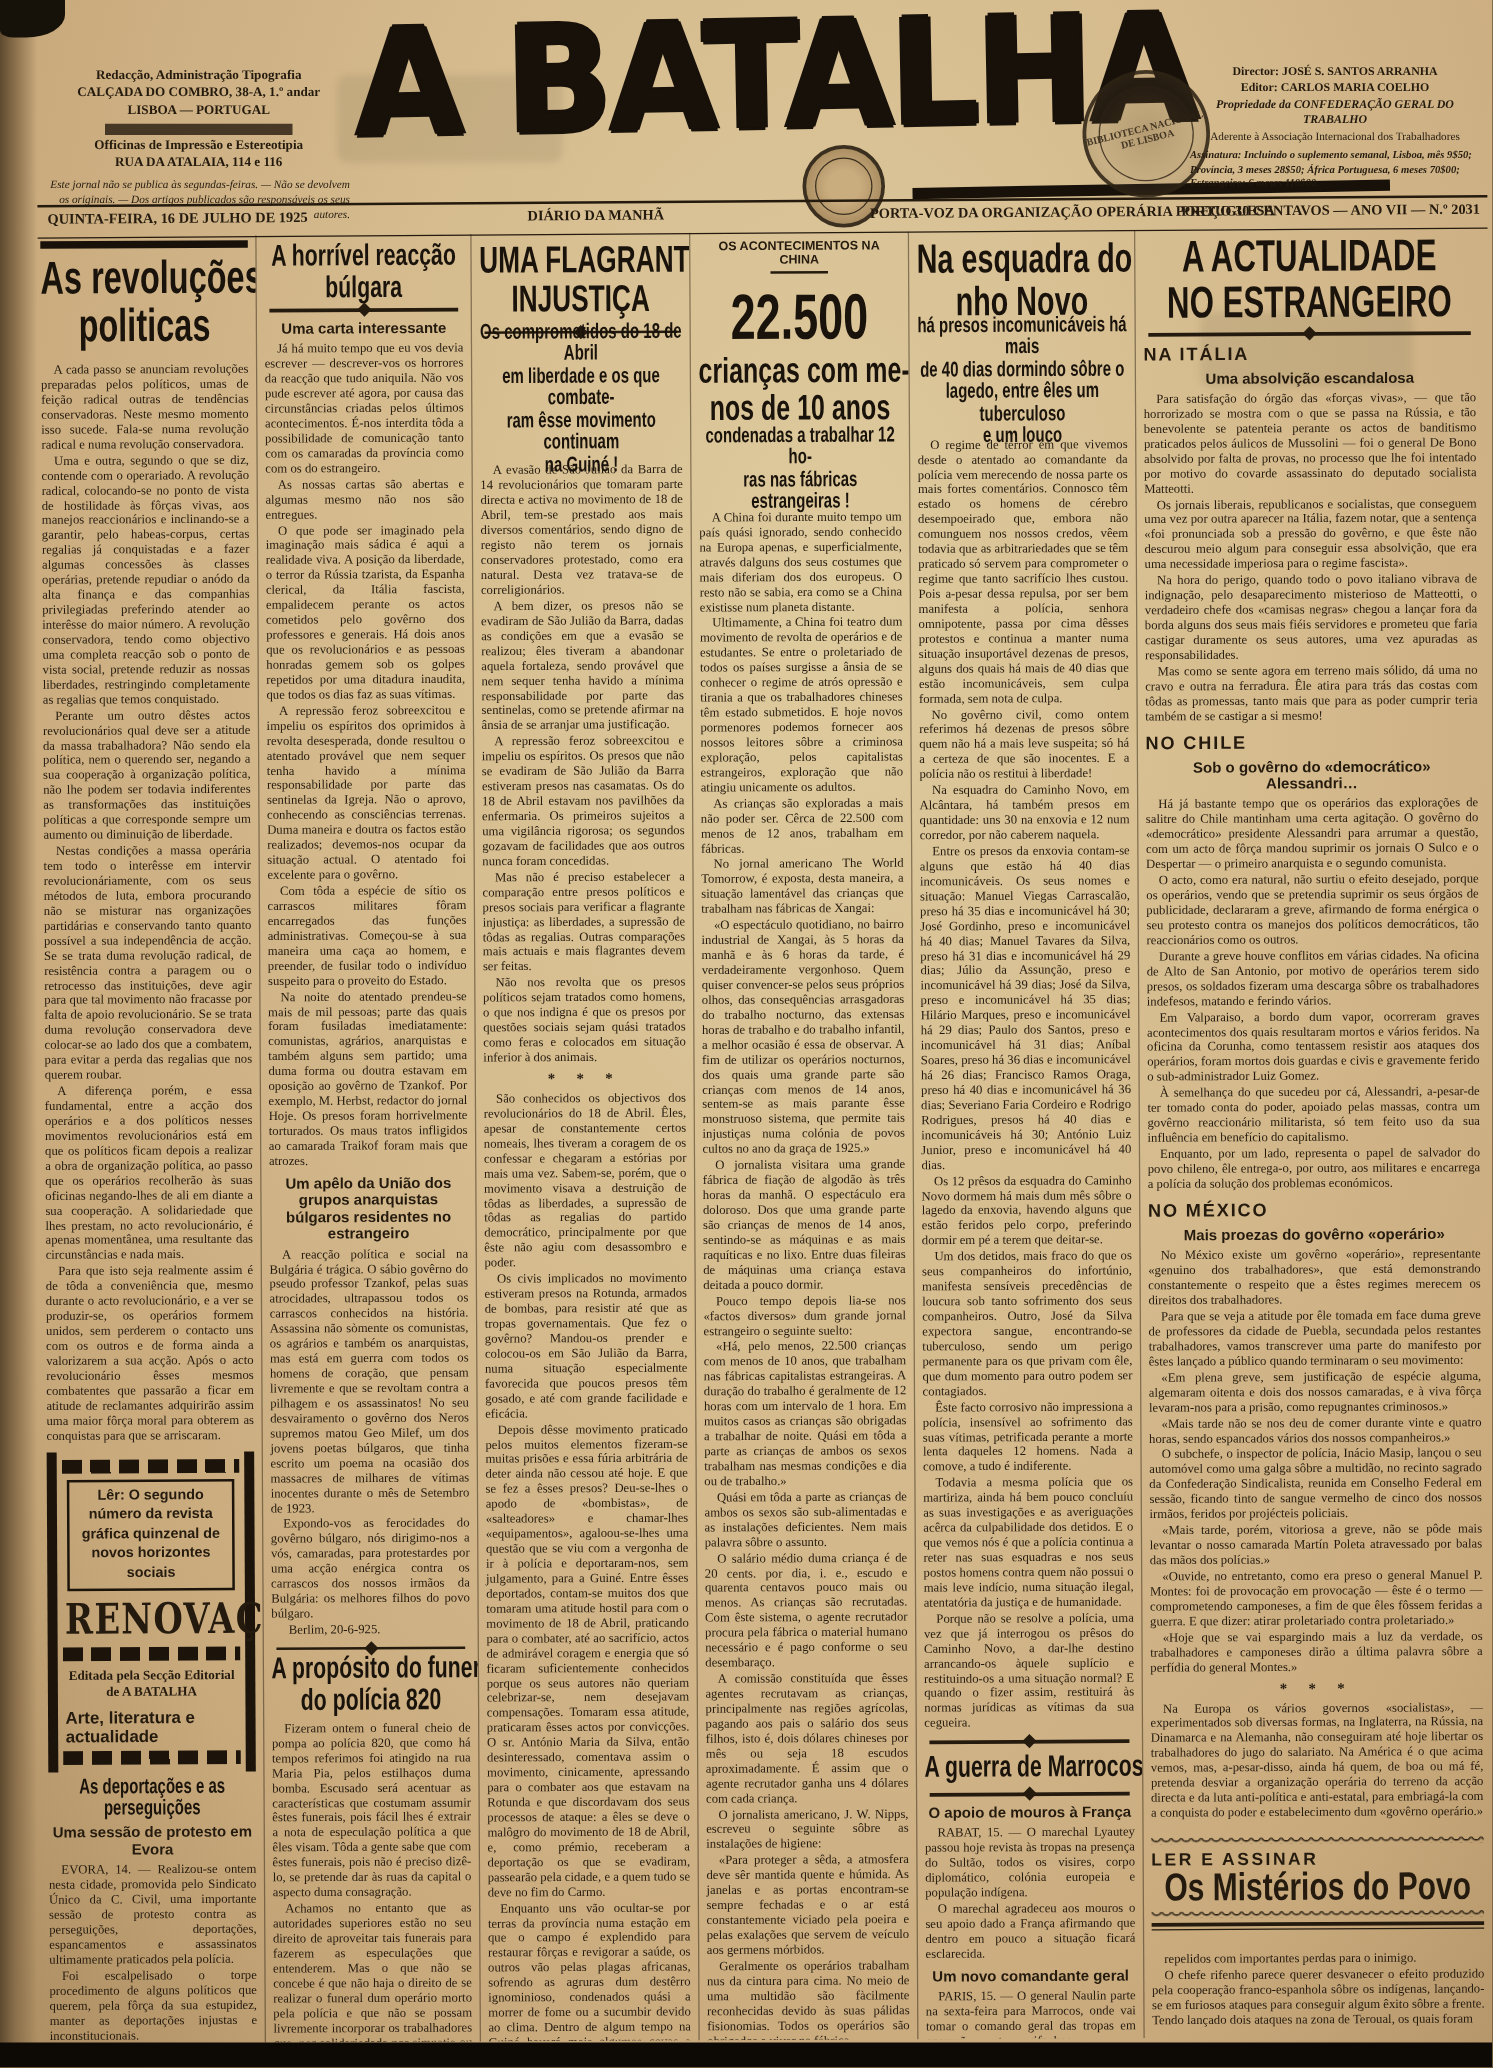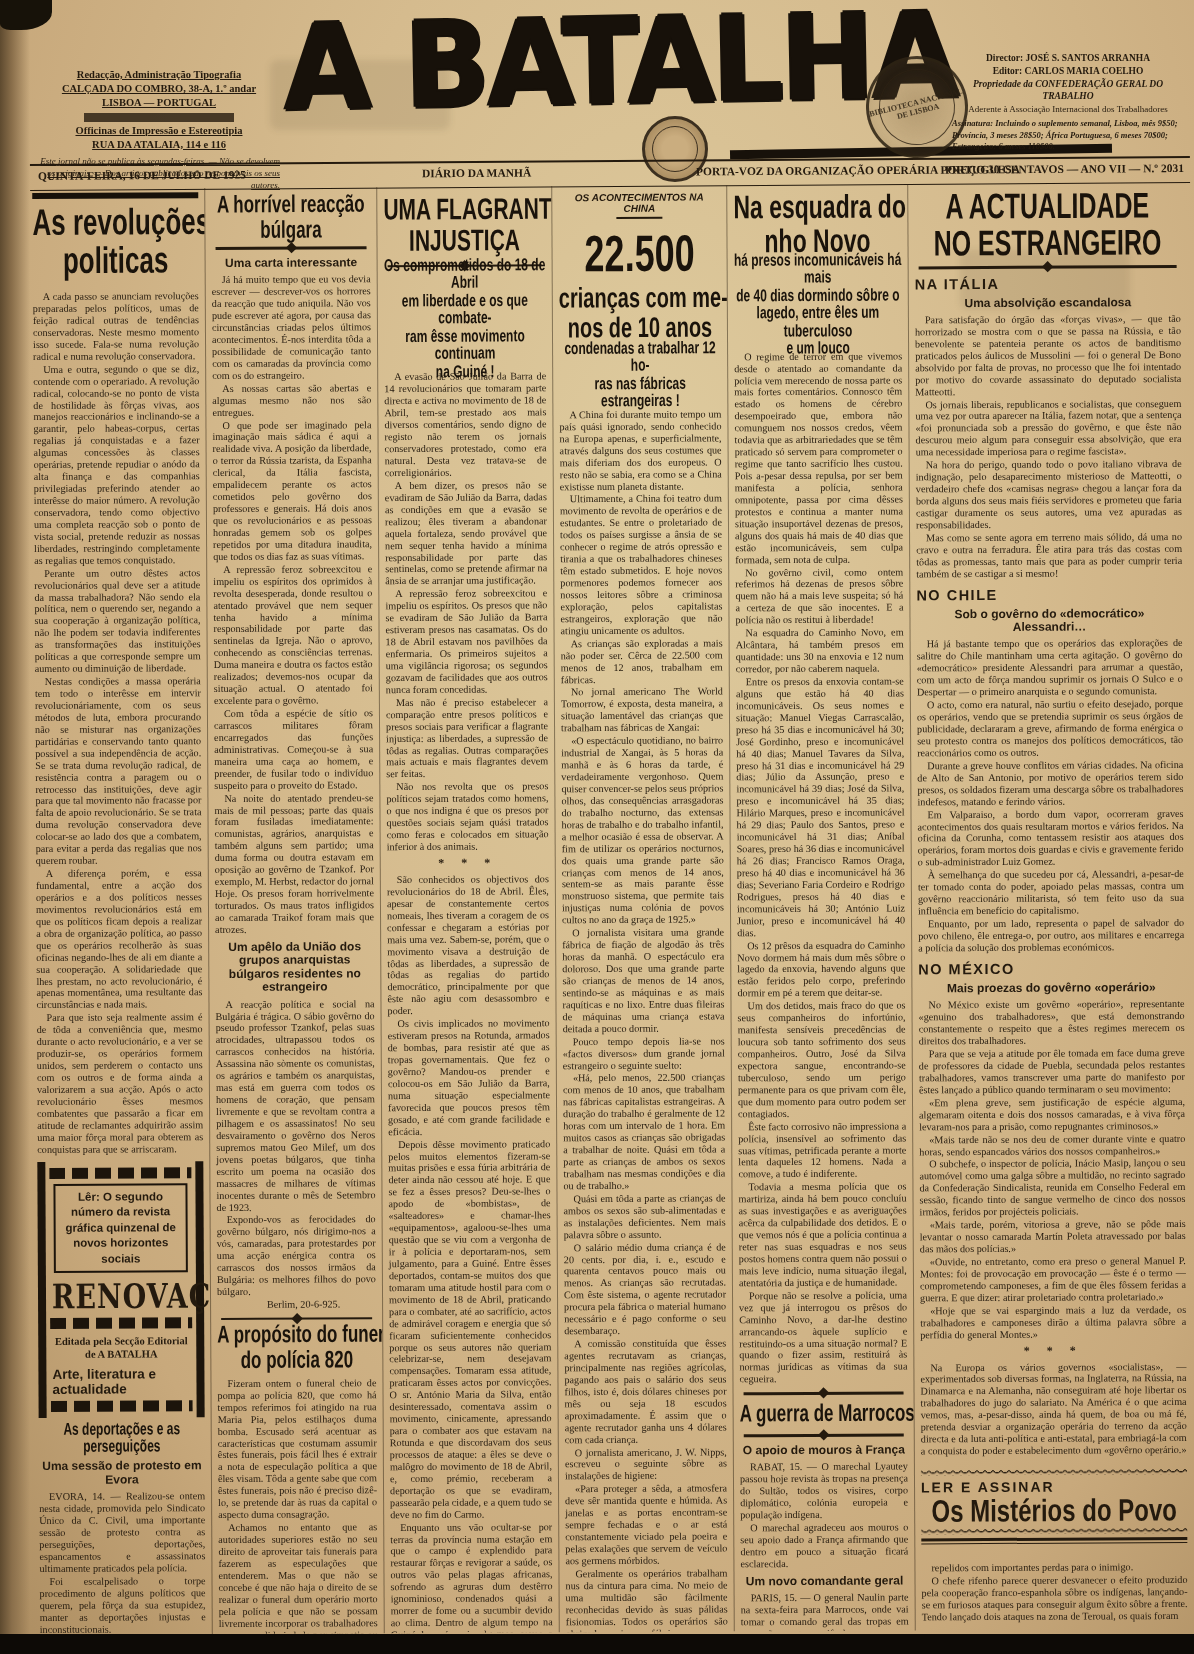--- a/index.html
+++ b/index.html
@@ -7,21 +7,21 @@
     font-family:"Liberation Serif",serif;
     background:radial-gradient(ellipse at 55% 30%, #decb9e 0%, #d5bb8e 40%, #c8a97c 75%, #ab8c60 100%);}
   .edge-left{position:absolute;left:0;top:0;bottom:0;width:30px;
     background:linear-gradient(90deg,#5e4a2f 0%,#8a6f4b 40%,rgba(138,111,75,0) 100%);}
   .edge-bottom{position:absolute;left:0;right:0;bottom:0;height:20px;background:#0d0a06;}
   .corner-blot{position:absolute;left:0;top:0;width:52px;height:30px;background:#171209;border-radius:0 0 60% 20%;}
   .ghost{position:absolute;background:rgba(60,45,25,.10);filter:blur(3px);border-radius:8px;}
 
   
   .masthead{position:absolute;left:30px;right:4px;top:0;height:162px;}
-  .m-left{position:absolute;left:8px;top:68px;width:242px;text-align:center;font-size:9.5px;line-height:1.35;text-decoration:underline;}
+  .m-left{position:absolute;left:8px;top:54px;width:242px;text-align:center;font-size:9.5px;line-height:1.35;}
   .m-left .b{font-weight:bold;font-size:10.5px;}
   .m-left .redact{height:9px;width:150px;margin:2px auto;background:#241a0e;opacity:.8;}
   .m-left .it{font-style:italic;font-size:9px;text-align:right;margin-top:3px;}
   .brand{position:absolute;left:200px;top:4px;width:780px;text-align:center;
     font-family:"DejaVu Sans","Liberation Sans",sans-serif;font-weight:bold;font-size:116px;line-height:1;
     letter-spacing:-3px;color:#17110a;transform:rotate(-1.1deg) scale(.97,1.02);
     text-shadow:2px 0 #17110a,-2px 0 #17110a,0 2px #17110a,0 -2px #17110a;}
   .brand-bar{position:absolute;left:700px;top:147px;width:382px;height:9px;background:#17110a;transform:rotate(-1deg);}
   .m-right{position:absolute;right:6px;top:52px;width:232px;text-align:center;font-size:9px;line-height:1.35;}
   .m-right .b{font-weight:bold;font-size:9.5px;}
@@ -43,35 +43,35 @@
   .dl-date{left:8px;}  .dl-ed{left:392px;}  .dl-motto{left:666px;}  .dl-price{right:6px;}
 
   
   .cols{position:absolute;left:30px;right:4px;top:186px;bottom:22px;display:flex;transform:rotate(-.3deg);}
   .col{height:100%;overflow:hidden;padding:2px 6px;box-sizing:border-box;border-left:1px solid rgba(46,34,18,.5);}
   .col:first-child{border-left:none;}
   .c1{width:178px;} .c2{width:172px;} .c3{width:175px;} .c4{width:175px;} .c5{width:181px;} .c6{flex:1;}
   .topbar{height:6px;background:#17110a;margin:2px 0 4px;}
 
   p.bp{font-size:10.2px;line-height:1.17;margin:0 0 1px;text-indent:10px;text-align:justify;}
-  p.sigdate{text-indent:14px;text-align:center;}
+  p.sigdate{text-indent:14px;text-align:left;}
   .bh{font-family:"Liberation Sans",sans-serif;font-weight:700;color:#1a130b;text-align:center;
       white-space:pre;line-height:1.04;transform:scale(1,1.42);transform-origin:50% 50%;}
   .h1{font-size:23px;margin:14px 0 18px;}
   .h2{font-size:17px;margin:10px 0 12px;}
   .h3{font-size:12px;margin:8px 0 9px;white-space:pre-line;}
   .hnum{font-size:36px;margin:16px 0 20px;}
   .c1 .h1{font-size:26px;margin:16px 0 22px;}
   .c3 .h1{font-size:21px;}
   .c4 .h1{font-size:20px;margin:12px 0 16px;}
   .c6 .h1{font-size:25px;margin:12px 0 16px;}
   .sub{font-family:"Liberation Sans",sans-serif;font-weight:bold;font-size:12px;line-height:1.12;
        text-align:center;margin:5px 2px 4px;}
   .sechead{font-family:"Liberation Sans",sans-serif;font-weight:bold;font-size:14.5px;letter-spacing:1.5px;margin:7px 0 1px;}
-  .kicker{font-family:"Liberation Sans",sans-serif;font-weight:bold;font-size:10px;text-align:center;margin:4px 0 2px;font-style:italic;}
+  .kicker{font-family:"Liberation Sans",sans-serif;font-weight:bold;font-size:10px;text-align:center;margin:4px 0 2px;}
   .kicker::after{content:"";display:block;width:46px;height:2px;background:#241a0e;margin:3px auto 0;}
   .stars{text-align:center;font-weight:bold;letter-spacing:7px;font-size:12px;margin:3px 0;}
   .orn{height:2.5px;background:#241a0e;margin:7px 4px;position:relative;}
   .orn::after{content:"";position:absolute;left:50%;top:-3px;width:8px;height:8px;background:#241a0e;
     transform:translateX(-50%) rotate(45deg);}
 
   
   .ad{border-left:8px solid #1c140b;border-right:8px solid #1c140b;margin:6px 0;padding:4px 6px;}
   .ad-strip{height:11px;background:repeating-linear-gradient(90deg,#1c140b 0 16px,transparent 16px 23px);margin:2px -2px;}
   .ad-teaser{border:2px solid #1c140b;margin:5px 2px;padding:4px 2px;text-align:center;

